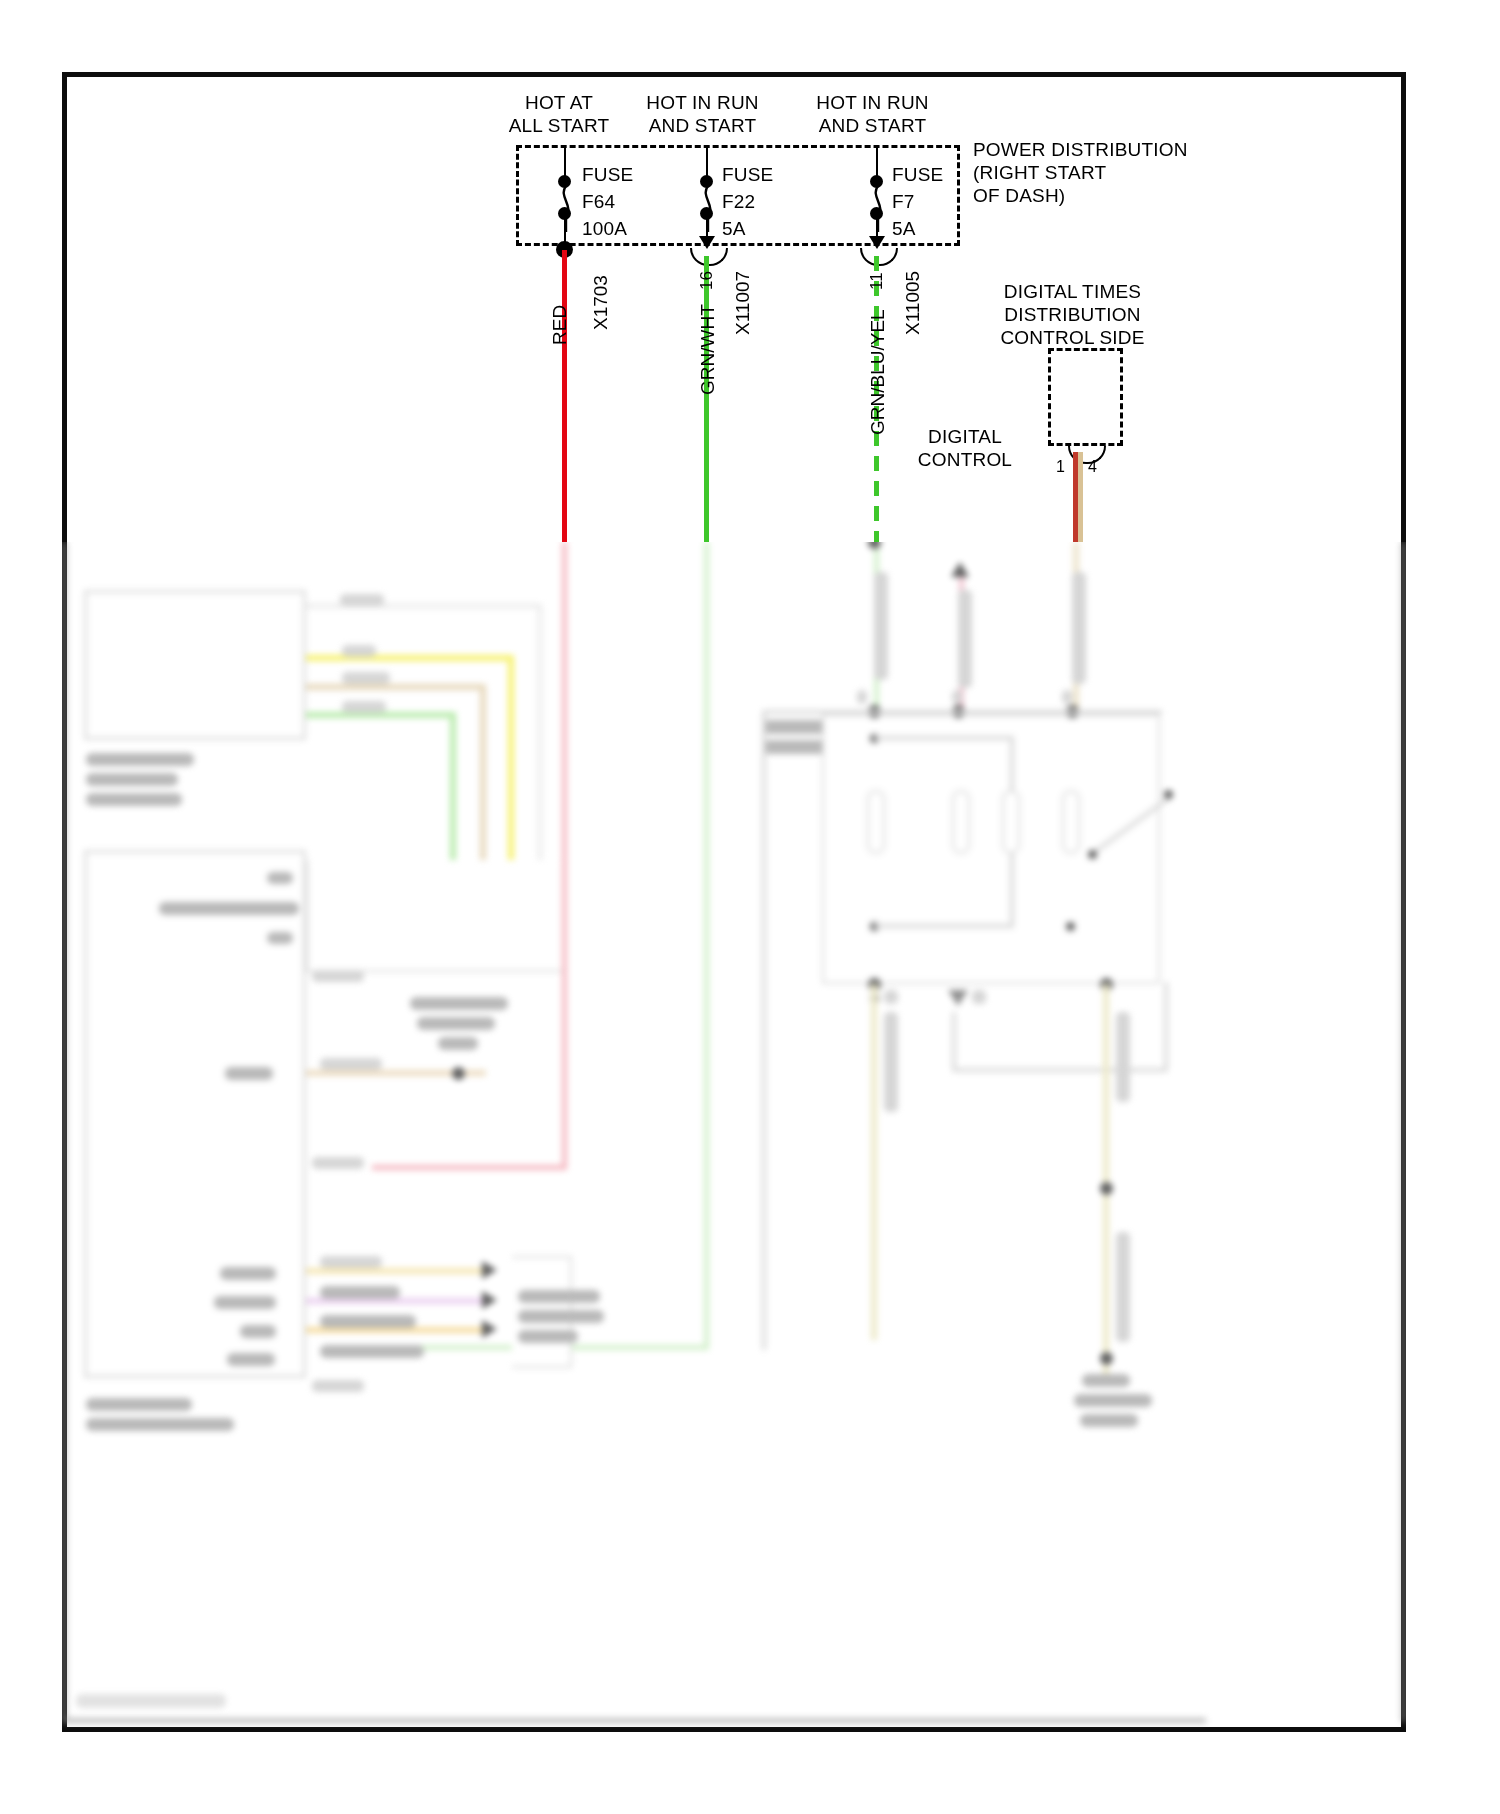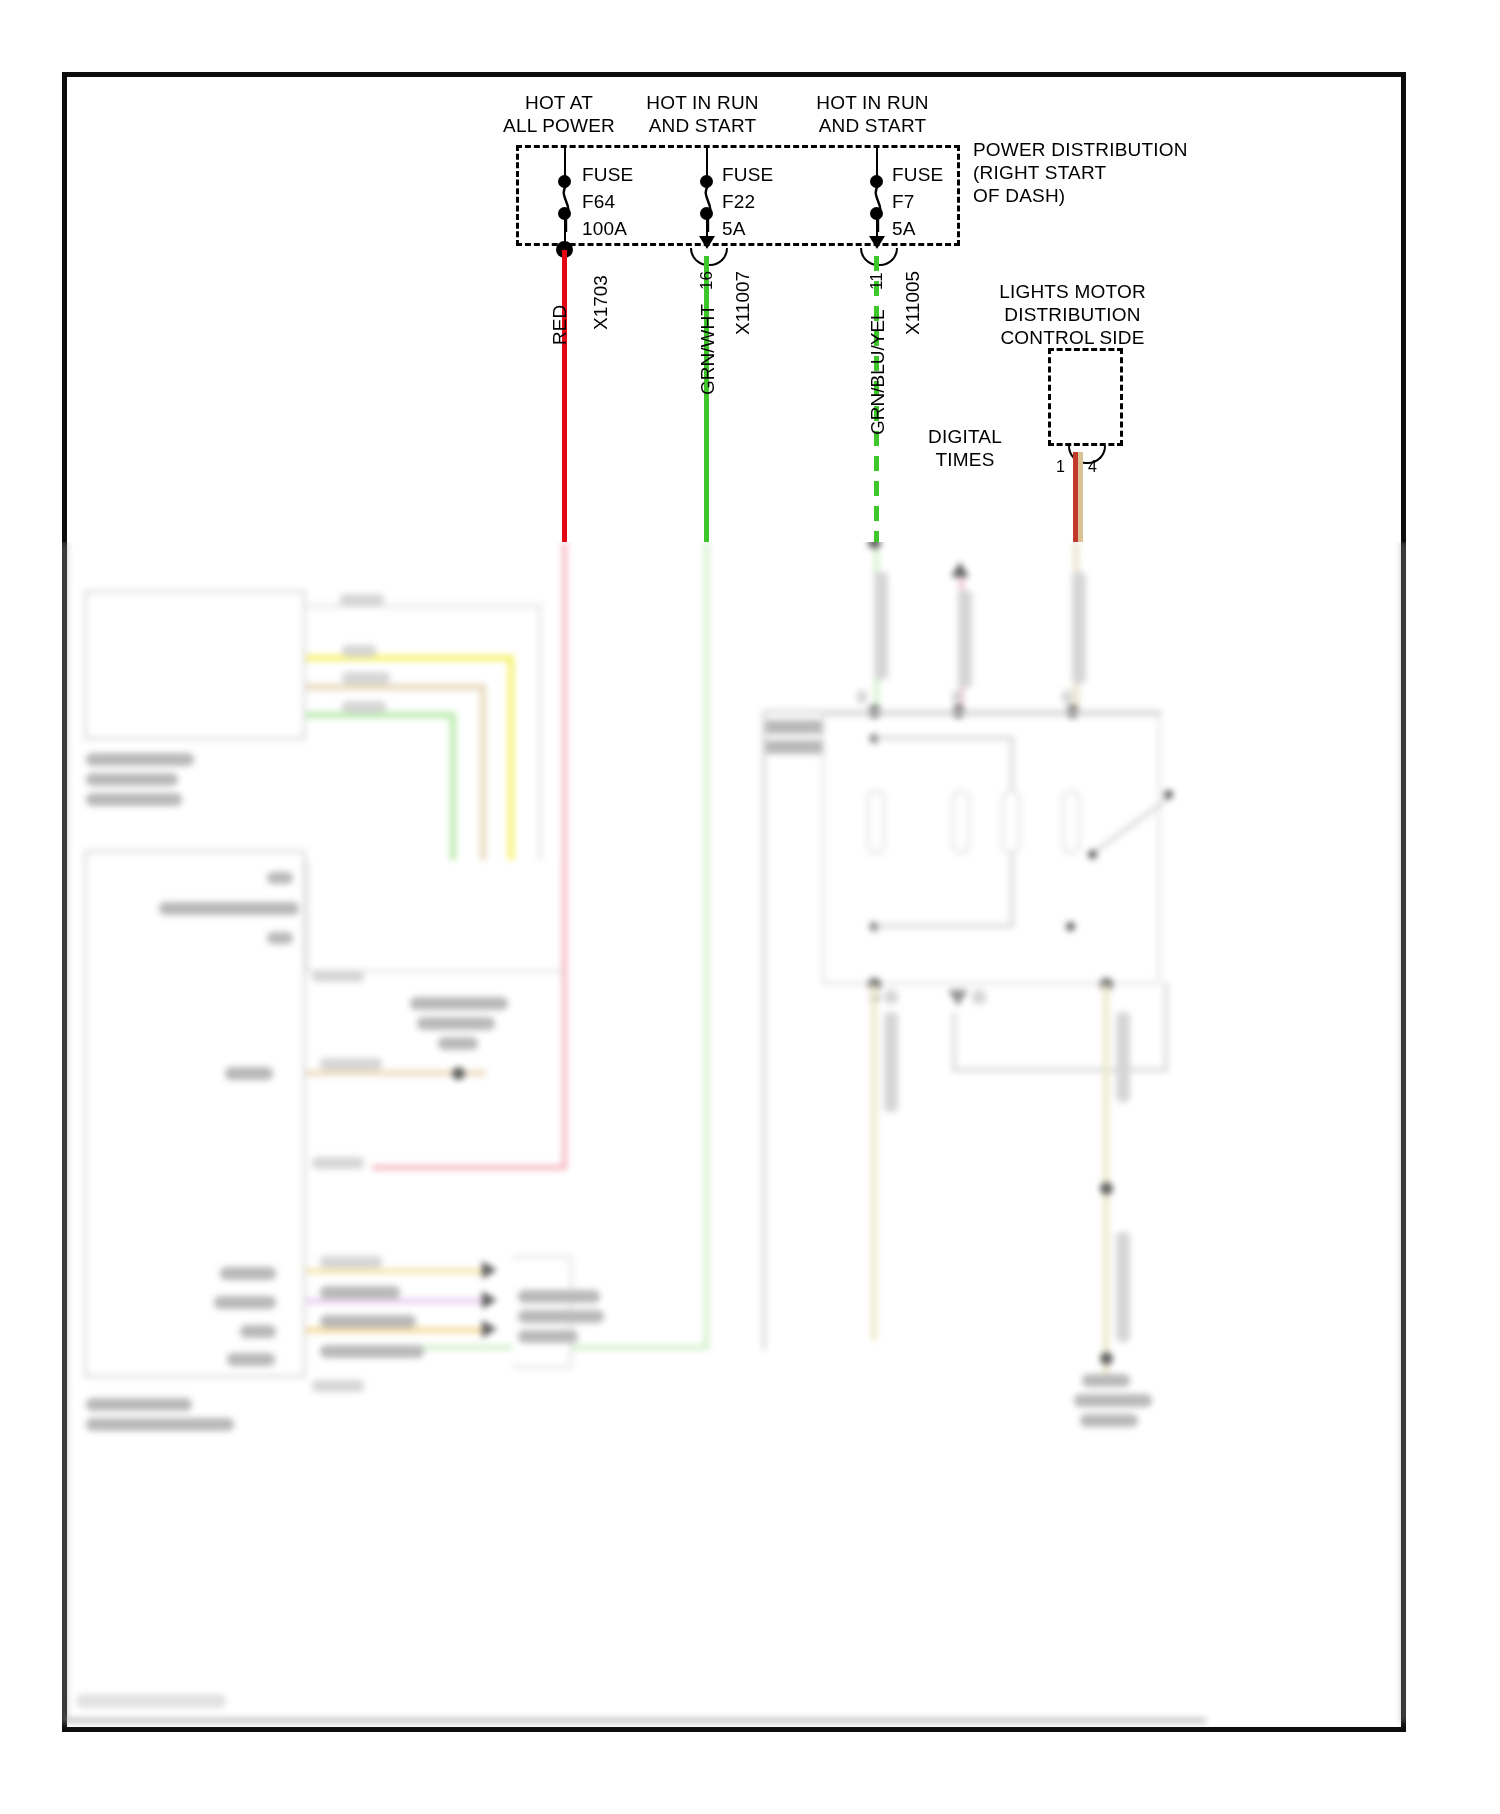--- a/index.html
+++ b/index.html
@@ -51,21 +51,21 @@
   .smear-lt{position:absolute;background:#bcbcbc;border-radius:5px;}
 </style>
 </head>
 <body>
 
 <div id="page">
 
   <div id="frame-border"></div>
 
   <div class="txt c" style="left:464px;top:91px;width:190px;">HOT AT</div>
-  <div class="txt c" style="left:464px;top:114px;width:190px;">ALL POWER</div>
+  <div class="txt c" style="left:464px;top:114px;width:190px;">ALL START</div>
 
   <div class="txt c" style="left:605px;top:91px;width:195px;">HOT IN RUN</div>
   <div class="txt c" style="left:605px;top:114px;width:195px;">AND START</div>
 
   <div class="txt c" style="left:775px;top:91px;width:195px;">HOT IN RUN</div>
   <div class="txt c" style="left:775px;top:114px;width:195px;">AND START</div>
 
   <div class="dash-box" style="left:516px;top:145px;width:444px;height:101px;"></div>
 
   <div class="txt" style="left:973px;top:138px;">POWER DISTRIBUTION</div>
@@ -125,33 +125,33 @@
   <div class="txt" style="left:892px;top:217px;">5A</div>
 
   <div class="cup" style="left:860px;top:248px;"></div>
 
   <div style="position:absolute;left:874px;top:256px;width:5px;height:286px;
        background:repeating-linear-gradient(#3ec72b 0 15px,transparent 15px 25px);"></div>
   <div class="vtxt" style="left:867px;top:290px;font-size:17px;">11</div>
   <div class="vtxt" style="left:902px;top:335px;">X11005</div>
   <div class="vtxt" style="left:867px;top:435px;">GRN/BLU/YEL</div>
 
-  <div class="txt c" style="left:955px;top:280px;width:235px;">LIGHTS MOTOR</div>
+  <div class="txt c" style="left:955px;top:280px;width:235px;">DIGITAL TIMES</div>
   <div class="txt c" style="left:955px;top:303px;width:235px;">DISTRIBUTION</div>
   <div class="txt c" style="left:955px;top:326px;width:235px;">CONTROL SIDE</div>
 
   <div class="dash-box" style="left:1048px;top:348px;width:75px;height:98px;"></div>
   <div class="cup" style="left:1068px;top:446px;"></div>
   <div class="txt" style="left:1056px;top:455px;font-size:16px;">1</div>
   <div class="txt" style="left:1088px;top:455px;font-size:16px;">4</div>
   <div class="wire vw" style="left:1073px;top:452px;height:90px;background:#c0392b;"></div>
   <div class="wire vw tan" style="left:1078px;top:452px;height:90px;"></div>
 
   <div class="txt c" style="left:880px;top:425px;width:170px;">DIGITAL</div>
-  <div class="txt c" style="left:880px;top:448px;width:170px;">TIMES</div>
+  <div class="txt c" style="left:880px;top:448px;width:170px;">CONTROL</div>
 
   <div id="blur-zone">
 
     <div class="blurred" style="position:absolute;left:0;top:0;width:1344px;height:1190px;">
 
       <div style="position:absolute;left:0px;top:0px;width:5px;height:1180px;background:#9a9a9a;"></div>
       <div style="position:absolute;left:1339px;top:0px;width:5px;height:1180px;background:#9a9a9a;"></div>
       <div style="position:absolute;left:0px;top:1176px;width:1144px;height:5px;background:#9a9a9a;"></div>
 
       <div style="position:absolute;left:500px;top:0px;width:5px;height:628px;background:#f08e9c;"></div>

